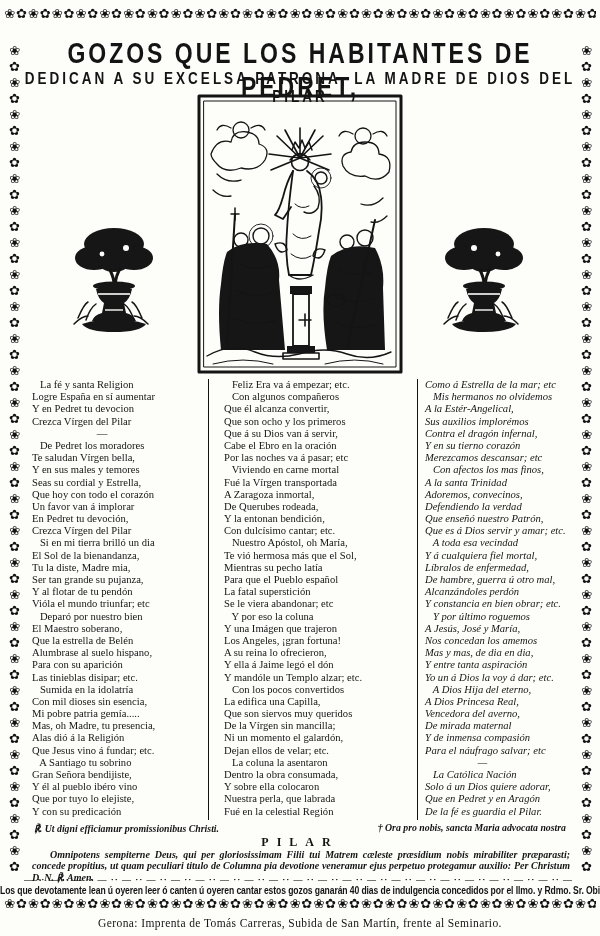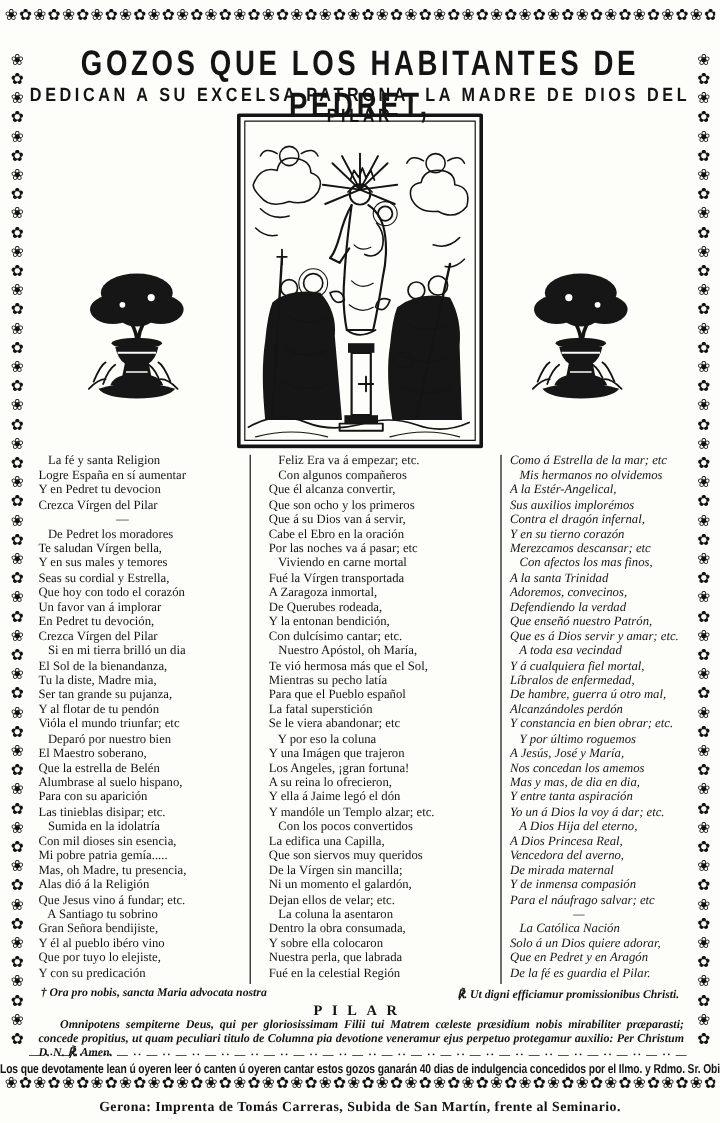--- a/index.html
+++ b/index.html
@@ -63,21 +63,21 @@
     position:absolute;top:874px;left:24px;right:24px;height:10px;overflow:hidden;
     white-space:nowrap;font-weight:700;font-size:9px;letter-spacing:1px;
   }
   .indulgence{
     position:absolute;top:884px;left:0;right:0;text-align:center;white-space:nowrap;
     font-family:"Liberation Sans", sans-serif;font-weight:700;font-size:8.6px;
     letter-spacing:-0.1px;transform:scaleY(1.25);transform-origin:top;
   }
   .imprint{
     position:absolute;top:917px;left:0;right:0;text-align:center;
-    font-weight:700;font-size:11.5px;letter-spacing:0.4px;
+    font-weight:400;font-size:11.5px;letter-spacing:0.4px;
   }
   svg .ink{stroke:#141414;fill:none;stroke-linecap:round;stroke-linejoin:round;}
   svg .blk{fill:#161616;stroke:none;}
 </style>
 </head>
 <body>
 
 <div id="page">
 
   <div class="orn orn-top">❀✿❀✿❀✿❀✿❀✿❀✿❀✿❀✿❀✿❀✿❀✿❀✿❀✿❀✿❀✿❀✿❀✿❀✿❀✿❀✿❀✿❀✿❀✿❀✿❀✿❀✿❀✿❀✿❀✿❀✿</div>
@@ -210,22 +210,22 @@
     </svg>
   </div>
 
   <div class="verses">
     <div class="vcol vcol-1"><div class="vline">   La fé y santa Religion</div><div class="vline">Logre España en sí aumentar</div><div class="vline">Y en Pedret tu devocion</div><div class="vline">Crezca Vírgen del Pilar</div><div class="vline dash">—</div><div class="vline">   De Pedret los moradores</div><div class="vline">Te saludan Vírgen bella,</div><div class="vline">Y en sus males y temores</div><div class="vline">Seas su cordial y Estrella,</div><div class="vline">Que hoy con todo el corazón</div><div class="vline">Un favor van á implorar</div><div class="vline">En Pedret tu devoción,</div><div class="vline">Crezca Vírgen del Pilar</div><div class="vline">   Si en mi tierra brilló un dia</div><div class="vline">El Sol de la bienandanza,</div><div class="vline">Tu la diste, Madre mia,</div><div class="vline">Ser tan grande su pujanza,</div><div class="vline">Y al flotar de tu pendón</div><div class="vline">Vióla el mundo triunfar; etc</div><div class="vline">   Deparó por nuestro bien</div><div class="vline">El Maestro soberano,</div><div class="vline">Que la estrella de Belén</div><div class="vline">Alumbrase al suelo hispano,</div><div class="vline">Para con su aparición</div><div class="vline">Las tinieblas disipar; etc.</div><div class="vline">   Sumida en la idolatría</div><div class="vline">Con mil dioses sin esencia,</div><div class="vline">Mi pobre patria gemía.....</div><div class="vline">Mas, oh Madre, tu presencia,</div><div class="vline">Alas dió á la Religión</div><div class="vline">Que Jesus vino á fundar; etc.</div><div class="vline">   A Santiago tu sobrino</div><div class="vline">Gran Señora bendijiste,</div><div class="vline">Y él al pueblo ibéro vino</div><div class="vline">Que por tuyo lo elejiste,</div><div class="vline">Y con su predicación</div></div>
     <div class="vcol vcol-2"><div class="vline">   Feliz Era va á empezar; etc.</div><div class="vline">   Con algunos compañeros</div><div class="vline">Que él alcanza convertir,</div><div class="vline">Que son ocho y los primeros</div><div class="vline">Que á su Dios van á servir,</div><div class="vline">Cabe el Ebro en la oración</div><div class="vline">Por las noches va á pasar; etc</div><div class="vline">   Viviendo en carne mortal</div><div class="vline">Fué la Vírgen transportada</div><div class="vline">A Zaragoza inmortal,</div><div class="vline">De Querubes rodeada,</div><div class="vline">Y la entonan bendición,</div><div class="vline">Con dulcísimo cantar; etc.</div><div class="vline">   Nuestro Apóstol, oh María,</div><div class="vline">Te vió hermosa más que el Sol,</div><div class="vline">Mientras su pecho latía</div><div class="vline">Para que el Pueblo español</div><div class="vline">La fatal superstición</div><div class="vline">Se le viera abandonar; etc</div><div class="vline">   Y por eso la coluna</div><div class="vline">Y una Imágen que trajeron</div><div class="vline">Los Angeles, ¡gran fortuna!</div><div class="vline">A su reina lo ofrecieron,</div><div class="vline">Y ella á Jaime legó el dón</div><div class="vline">Y mandóle un Templo alzar; etc.</div><div class="vline">   Con los pocos convertidos</div><div class="vline">La edifica una Capilla,</div><div class="vline">Que son siervos muy queridos</div><div class="vline">De la Vírgen sin mancilla;</div><div class="vline">Ni un momento el galardón,</div><div class="vline">Dejan ellos de velar; etc.</div><div class="vline">   La coluna la asentaron</div><div class="vline">Dentro la obra consumada,</div><div class="vline">Y sobre ella colocaron</div><div class="vline">Nuestra perla, que labrada</div><div class="vline">Fué en la celestial Región</div></div>
     <div class="vcol vcol-3"><div class="vline">Como á Estrella de la mar; etc</div><div class="vline">   Mis hermanos no olvidemos</div><div class="vline">A la Estér-Angelical,</div><div class="vline">Sus auxilios implorémos</div><div class="vline">Contra el dragón infernal,</div><div class="vline">Y en su tierno corazón</div><div class="vline">Merezcamos descansar; etc</div><div class="vline">   Con afectos los mas finos,</div><div class="vline">A la santa Trinidad</div><div class="vline">Adoremos, convecinos,</div><div class="vline">Defendiendo la verdad</div><div class="vline">Que enseñó nuestro Patrón,</div><div class="vline">Que es á Dios servir y amar; etc.</div><div class="vline">   A toda esa vecindad</div><div class="vline">Y á cualquiera fiel mortal,</div><div class="vline">Líbralos de enfermedad,</div><div class="vline">De hambre, guerra ú otro mal,</div><div class="vline">Alcanzándoles perdón</div><div class="vline">Y constancia en bien obrar; etc.</div><div class="vline">   Y por último roguemos</div><div class="vline">A Jesús, José y María,</div><div class="vline">Nos concedan los amemos</div><div class="vline">Mas y mas, de dia en dia,</div><div class="vline">Y entre tanta aspiración</div><div class="vline">Yo un á Dios la voy á dar; etc.</div><div class="vline">   A Dios Hija del eterno,</div><div class="vline">A Dios Princesa Real,</div><div class="vline">Vencedora del averno,</div><div class="vline">De mirada maternal</div><div class="vline">Y de inmensa compasión</div><div class="vline">Para el náufrago salvar; etc</div><div class="vline dash">—</div><div class="vline">   La Católica Nación</div><div class="vline">Solo á un Dios quiere adorar,</div><div class="vline">Que en Pedret y en Aragón</div><div class="vline">De la fé es guardia el Pilar.</div></div>
   </div>
 
   <div class="versicle">
+    <span>℟.   Ut digni efficiamur promissionibus Christi.</span>
     <span>†   Ora pro nobis, sancta Maria advocata nostra</span>
-    <span>℟.   Ut digni efficiamur promissionibus Christi.</span>
   </div>
 
   <div class="oremus-head">PILAR</div>
   <div class="oremus-text">Omnipotens sempiterne Deus, qui per gloriosissimam Filii tui Matrem cæleste præsidium nobis mirabiliter præparasti; concede propitius, ut quam peculiari titulo de Columna pia devotione veneramur ejus perpetuo protegamur auxilio: Per Christum D. N.   ℟. Amen.</div>
 
   <div class="rule-sep"> — ··  — ··  — ··  — ··  — ··  — ··  — ··  — ··  — ··  — ··  — ··  — ··  — ··  — ··  — ··  — ··  — ··  — ··  — ··  — ··  — ··  — ··  — ··  — ··  — ··  — ··  — ··  — ·· </div>
 
   <div class="indulgence">Los que devotamente lean ú oyeren leer ó canten ú oyeren cantar estos gozos ganarán 40 dias de indulgencia concedidos por el Ilmo. y Rdmo. Sr. Obispo de Gerona.</div>
 
   <div class="imprint">Gerona: Imprenta de Tomás Carreras, Subida de San Martín, frente al Seminario.</div>

